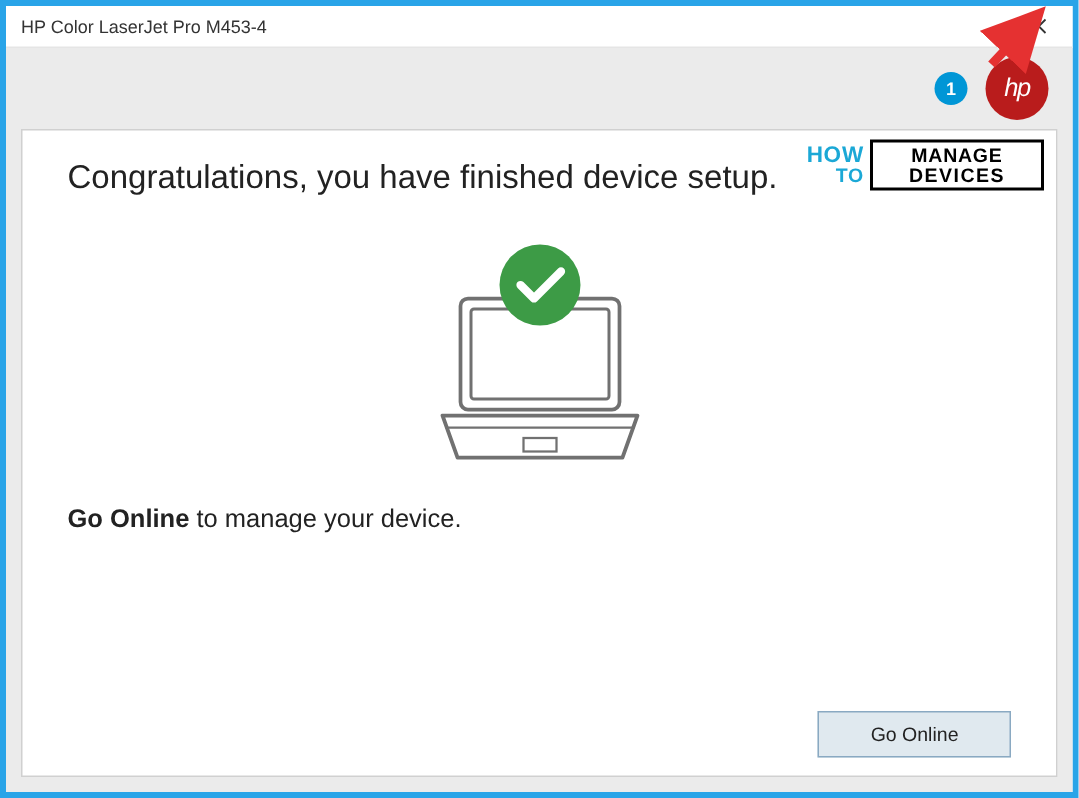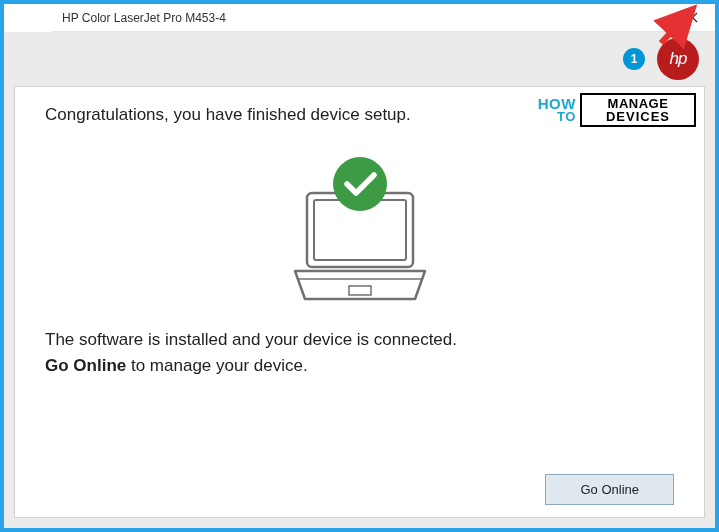--- a/index.html
+++ b/index.html
@@ -22,21 +22,20 @@
       display: flex;
       flex-direction: column;
     }
     .titlebar {
       height: 28px;
       background: #fff;
       display: flex;
       align-items: center;
       padding: 0 8px 0 10px;
       border-bottom: 1px solid #e5e5e5;
-      margin-left: 48px;
     }
     .titlebar-title {
       font-size: 12px;
       color: #333;
       flex: 1;
     }
     .close-btn {
       width: 30px;
       height: 24px;
       display: flex;
@@ -143,21 +142,21 @@
       display: block;
     }
     .heading {
       font-size: 25px;
       font-weight: 700;
       color: #1a1a1a;
       margin-top: 8px;
       margin-bottom: 18px;
     }
     .subheading {
-      font-size: 17px;
+      font-size: 22px;
       color: #222;
       margin-bottom: 16px;
     }
     .laptop-art {
       display: flex;
       justify-content: center;
       margin: 8px 0 18px 0;
     }
     .status-text {
       font-size: 17px;
@@ -235,21 +234,20 @@
           <line x1="22" y1="130" x2="148" y2="130" stroke="#717171" stroke-width="1.5"></line>
 
           <rect x="74" y="137" width="22" height="9" fill="none" stroke="#717171" stroke-width="1.5"></rect>
 
           <circle cx="85" cy="35" r="27" fill="#3d9b46"></circle>
           <path d="M72 35 L81 44 L99 26" fill="none" stroke="#fff" stroke-width="5.5" stroke-linecap="round" stroke-linejoin="round"></path>
         </svg>
       </div>
 
       <div class="status-text">
-        <div>The software is installed and your device is connected.</div>
         <div>
           <span class="bold">Go Online</span><span> to manage your device.</span>
         </div>
       </div>
 
       <div class="footer">
         <button class="go-online-btn">Go Online</button>
       </div>
 
     </div>

